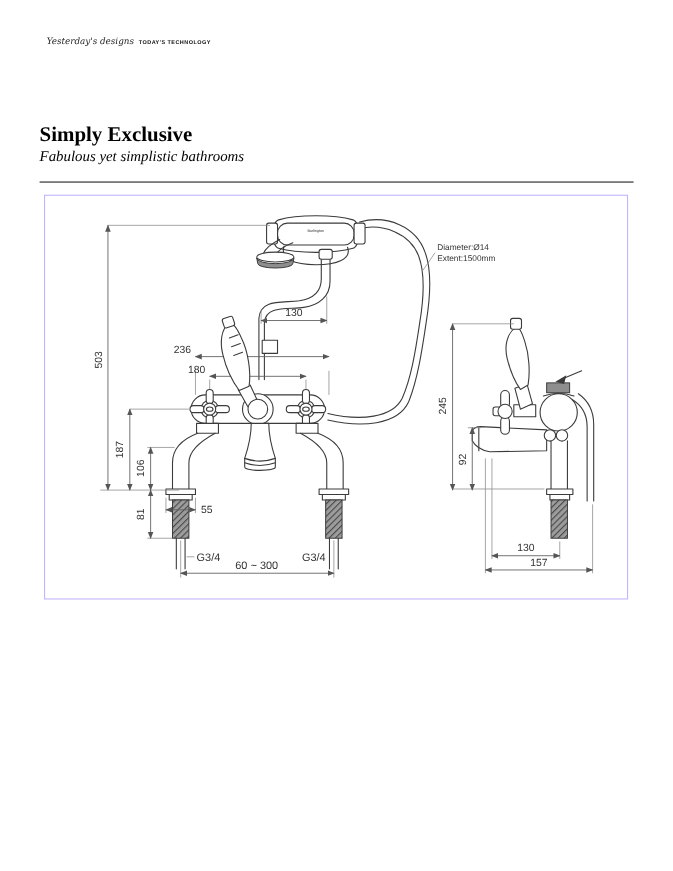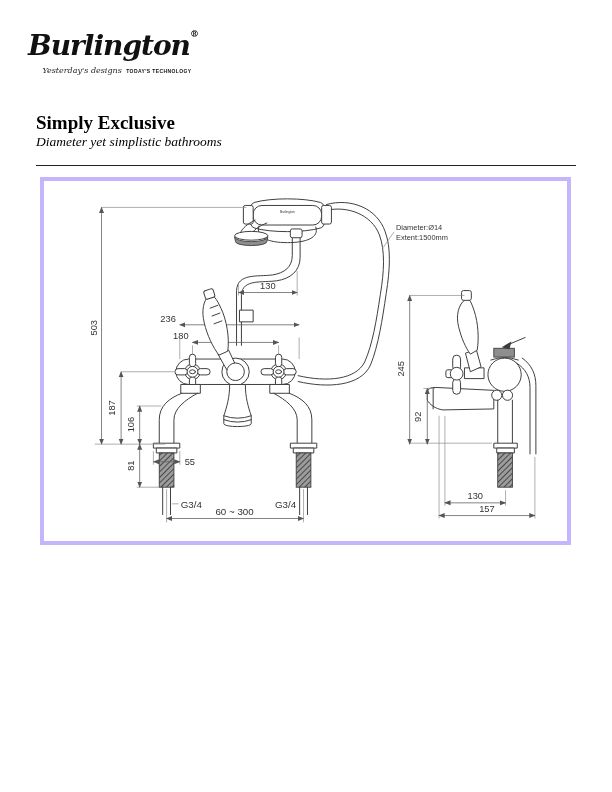--- a/index.html
+++ b/index.html
@@ -25,47 +25,46 @@
   .headings { position:absolute; left:36px; top:112px; }
   .headings .title {
     font-family:"Liberation Serif", serif; font-weight:700; font-size:19px; color:#000;
   }
   .headings .subtitle {
     font-family:"Liberation Serif", serif; font-style:italic; font-size:13.5px; color:#000;
   }
   .divider { position:absolute; left:36px; top:165px; width:540px; border-top:1.2px solid #222; }
   .frame {
     position:absolute; left:40px; top:177px; width:531px; height:368px;
-    border:4px solid #c4b5fd; background:#fff;
+    border:1px solid #c4b5fd; background:#fff;
   }
   .frame svg { display:block; width:100%; height:100%; }
   svg text {
     font-family:"Liberation Sans", sans-serif; fill:#333;
   }
   .obj  { fill:none; stroke:#3b3b3b; stroke-width:1;   stroke-linecap:round; stroke-linejoin:round; }
   .objf { fill:#ffffff; stroke:#3b3b3b; stroke-width:1; stroke-linejoin:round; }
   .dk   { fill:#8e8e8e; stroke:#3b3b3b; stroke-width:.9; }
   .dim  { stroke:#606060; stroke-width:.8; fill:none; }
   .ext  { stroke:#8a8a8a; stroke-width:.7; fill:none; }
   .thrd { fill:url(#hatch); stroke:#3b3b3b; stroke-width:.9; }
 </style>
 </head>
 <body>
 
 <div class="logo">
-  <div class="brand"><span>Burlington</span><sup>®</sup></div>
   <div class="tagline">
     <span class="script">Yesterday's designs</span>
     <span class="caps">TODAY'S TECHNOLOGY</span>
   </div>
 </div>
 
 <div class="headings">
   <div class="title">Simply Exclusive</div>
-  <div class="subtitle">Diameter yet simplistic bathrooms</div>
+  <div class="subtitle">Fabulous yet simplistic bathrooms</div>
 </div>
 
 <div class="divider"></div>
 
 <div class="frame">
 <svg viewBox="0 0 531 368">
   <defs>
     <marker id="arr" viewBox="0 0 10 10" refX="9" refY="5" markerWidth="8" markerHeight="8" orient="auto-start-reverse">
       <path d="M0,1 L10,5 L0,9 z" fill="#555"></path>
     </marker>

